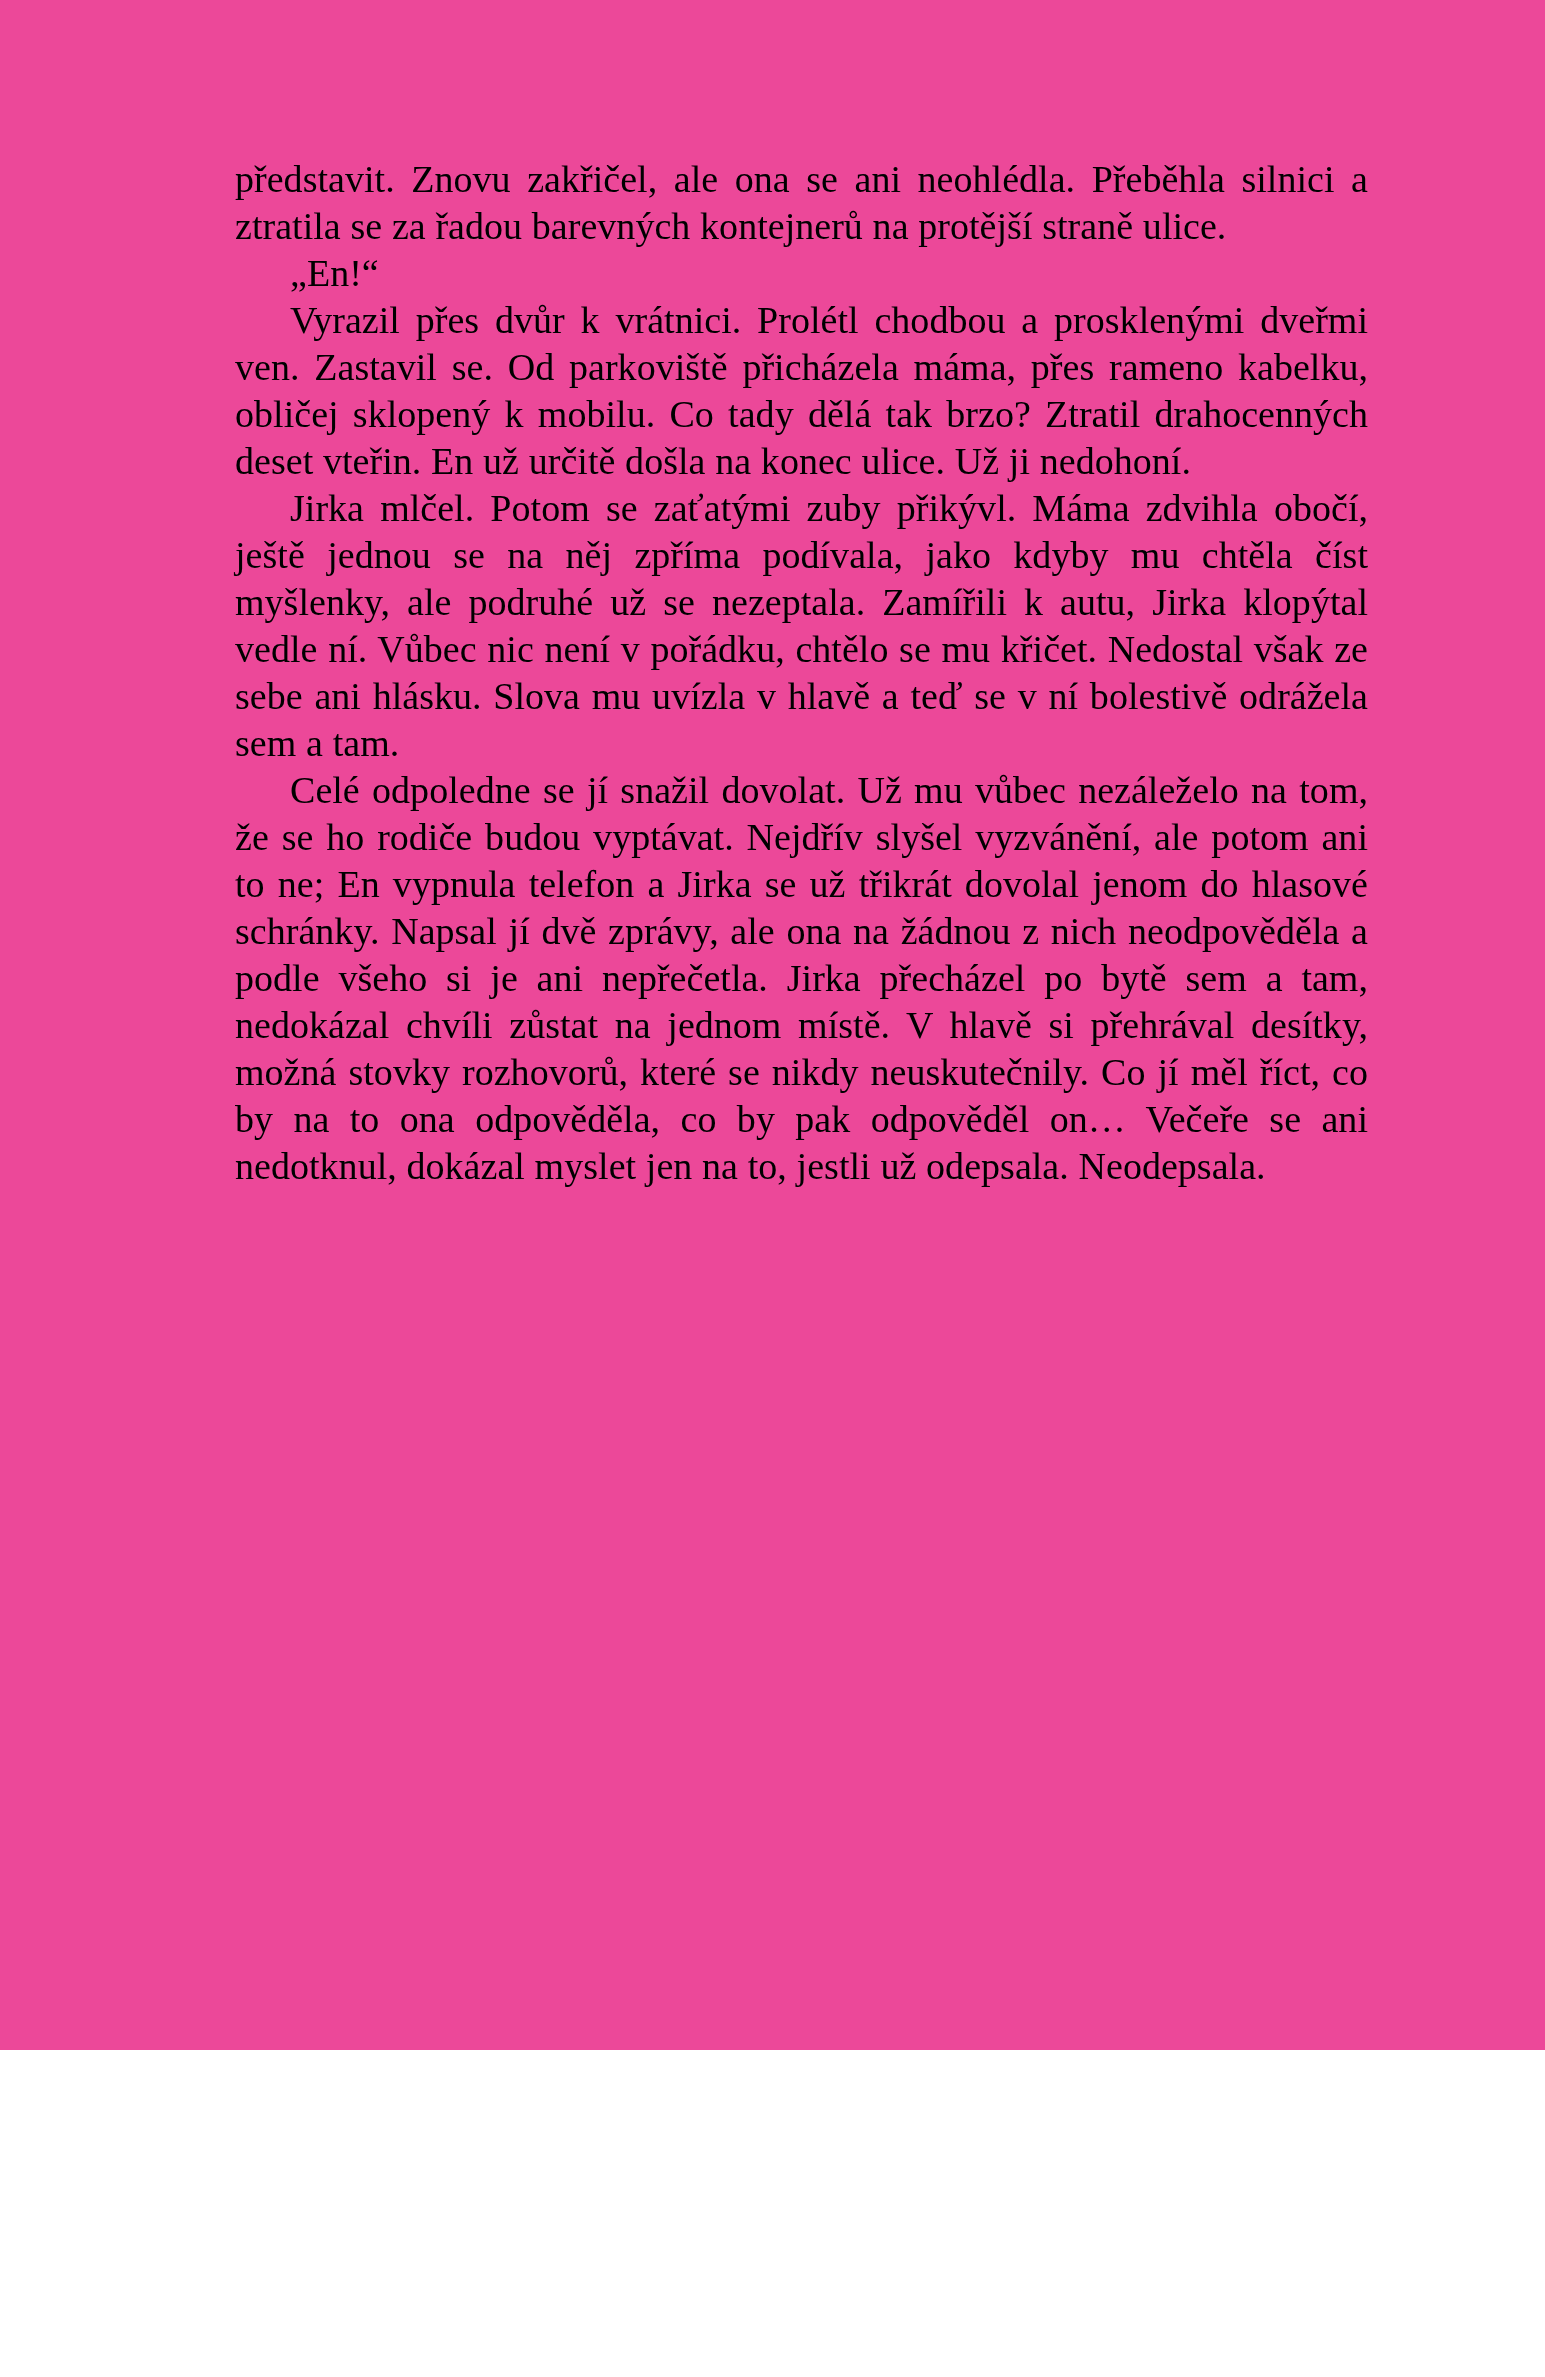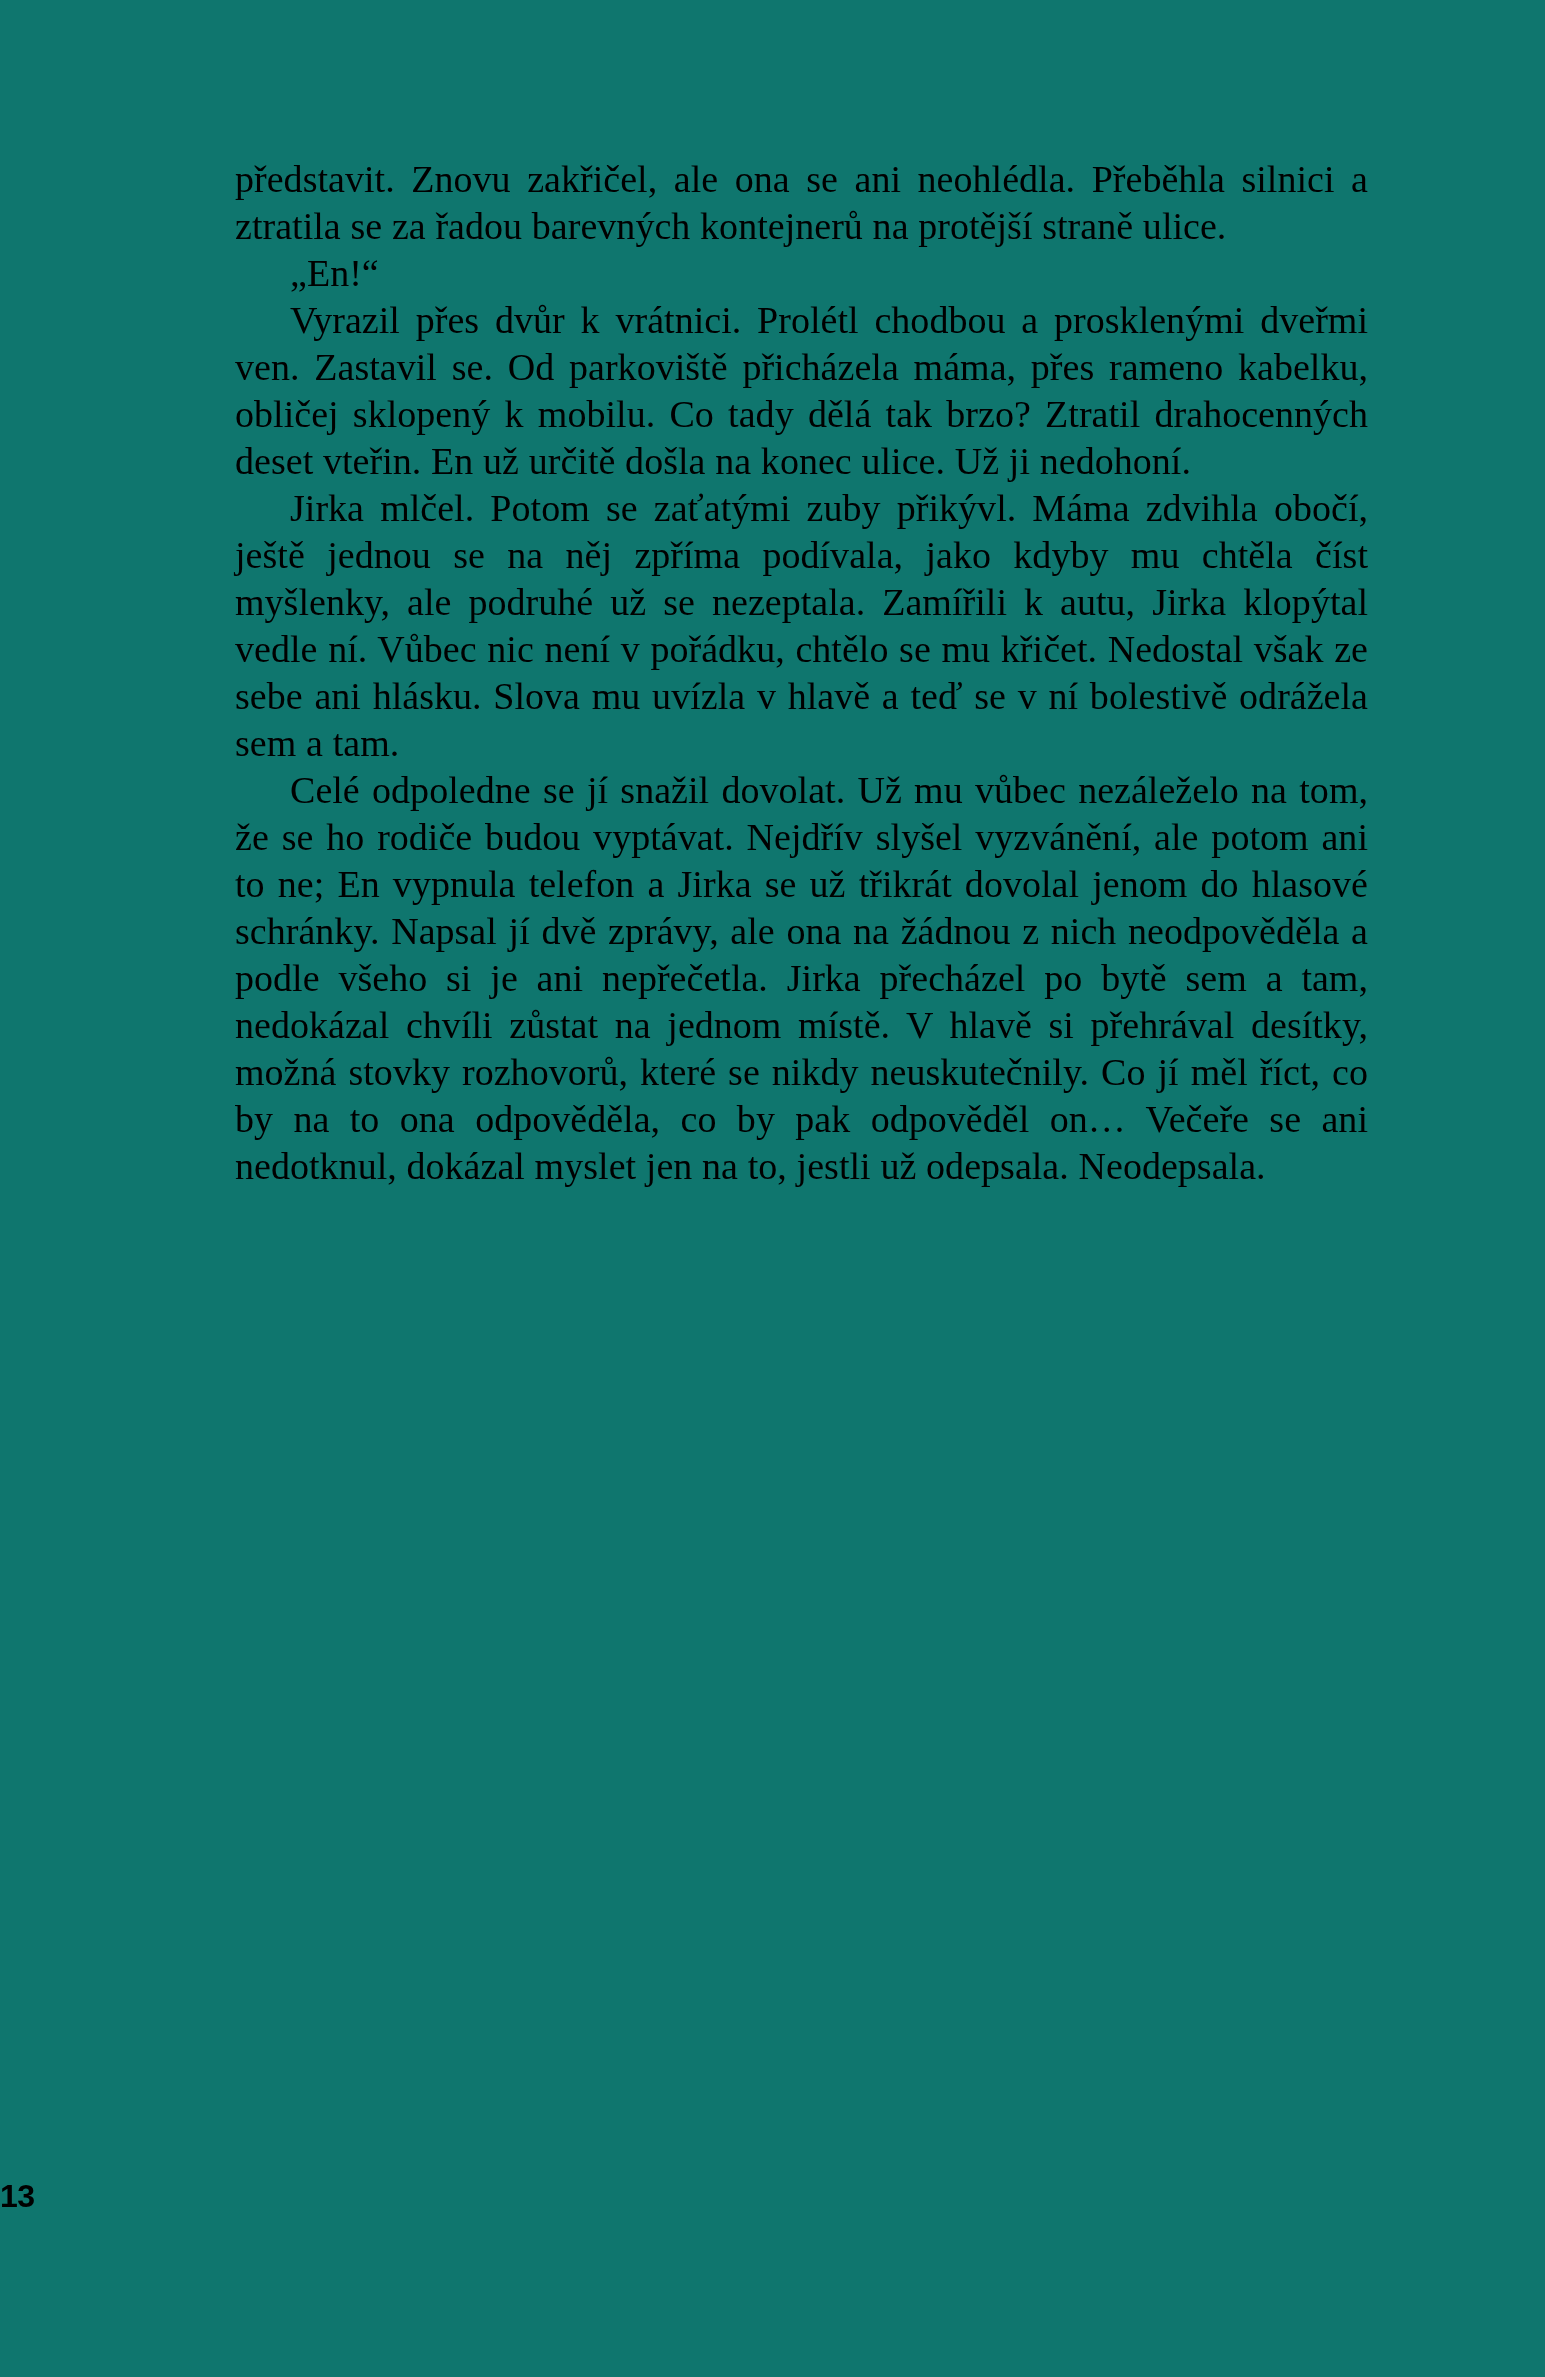--- a/index.html
+++ b/index.html
@@ -10,22 +10,22 @@
   body {
     width: 1545px;
     height: 2377px;
     font-family: "Liberation Serif", "DejaVu Serif", serif;
     color: #000000;
     -webkit-font-smoothing: antialiased;
   }
   .page {
     position: relative;
     width: 1545px;
-    height: 2377px;
-    background: #0f766e;
+    height: 2050px;
+    background: #ec4899;
     overflow: hidden;
   }
   .text-block {
     position: absolute;
     left: 235px;
     top: 156px;
     width: 1133px;
   }
   .para {
     margin: 0;

